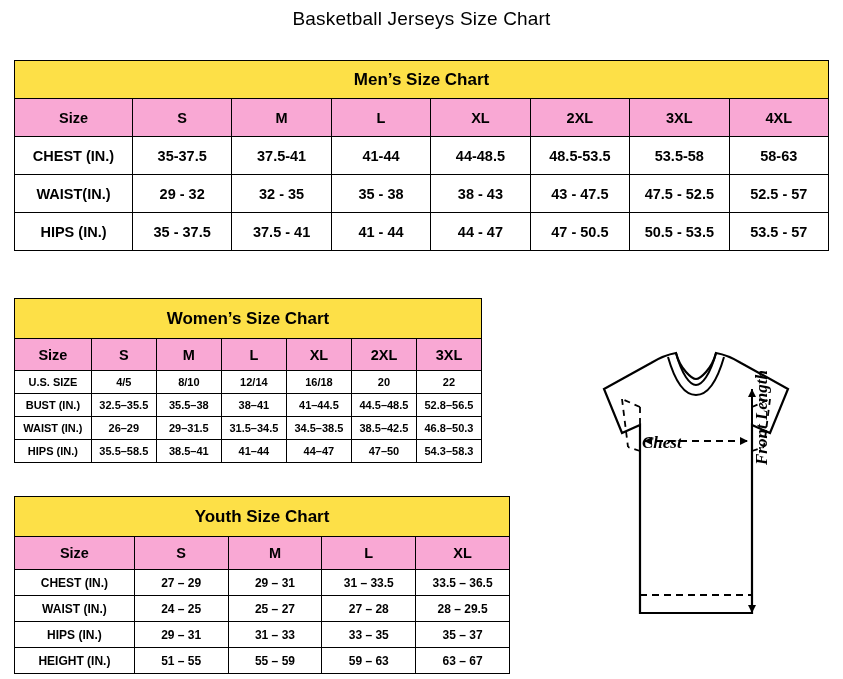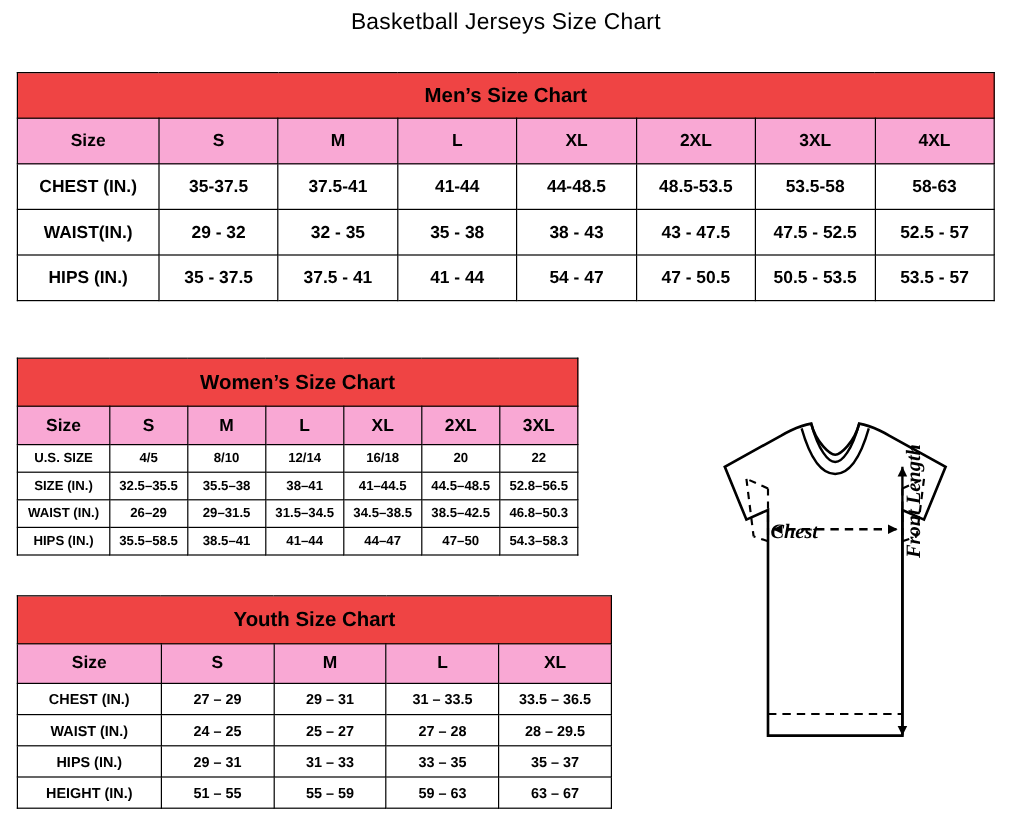--- a/index.html
+++ b/index.html
@@ -33,21 +33,21 @@
     background: #ffffff;
   }
   table.sizechart td, table.sizechart th {
     border: 1px solid #000000;
     text-align: center;
     vertical-align: middle;
     font-weight: bold;
     padding: 0;
   }
   .caption-cell {
-    background: #ef4444;
+    background: #fde047;
     font-size: 17px;
     font-weight: bold;
     height: 34px;
   }
   .hdr-cell {
     background: #f9a8d4;
     font-weight: bold;
   }
 
   
@@ -151,21 +151,21 @@
         <td class="data">38 - 43</td>
         <td class="data">43 - 47.5</td>
         <td class="data">47.5 - 52.5</td>
         <td class="data">52.5 - 57</td>
       </tr>
       <tr>
         <td class="rowlabel">HIPS (IN.)</td>
         <td class="data">35 - 37.5</td>
         <td class="data">37.5 - 41</td>
         <td class="data">41 - 44</td>
-        <td class="data">54 - 47</td>
+        <td class="data">44 - 47</td>
         <td class="data">47 - 50.5</td>
         <td class="data">50.5 - 53.5</td>
         <td class="data">53.5 - 57</td>
       </tr>
     </tbody>
   </table>
 
   <table class="sizechart" id="womens-chart">
     <colgroup>
       <col class="c0">
@@ -192,21 +192,21 @@
       <tr>
         <td class="rowlabel">U.S. SIZE</td>
         <td class="data">4/5</td>
         <td class="data">8/10</td>
         <td class="data">12/14</td>
         <td class="data">16/18</td>
         <td class="data">20</td>
         <td class="data">22</td>
       </tr>
       <tr>
-        <td class="rowlabel">SIZE  (IN.)</td>
+        <td class="rowlabel">BUST  (IN.)</td>
         <td class="data">32.5–35.5</td>
         <td class="data">35.5–38</td>
         <td class="data">38–41</td>
         <td class="data">41–44.5</td>
         <td class="data">44.5–48.5</td>
         <td class="data">52.8–56.5</td>
       </tr>
       <tr>
         <td class="rowlabel">WAIST  (IN.)</td>
         <td class="data">26–29</td>

